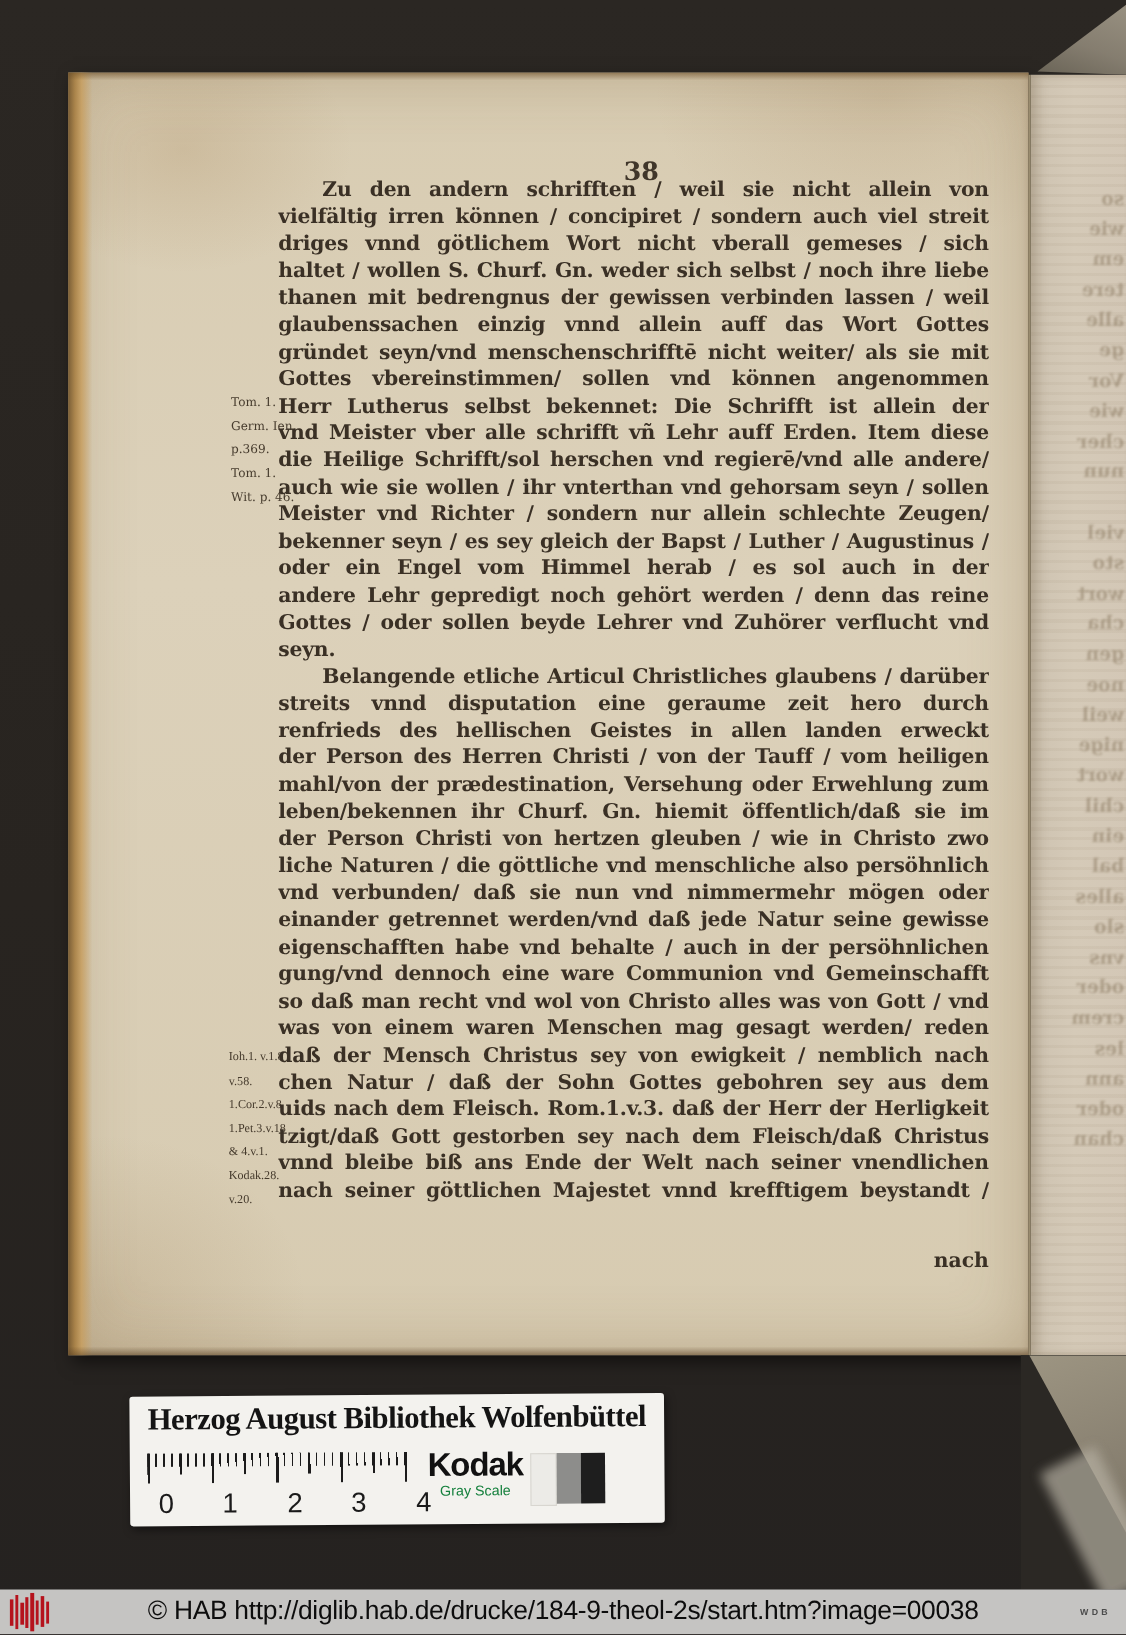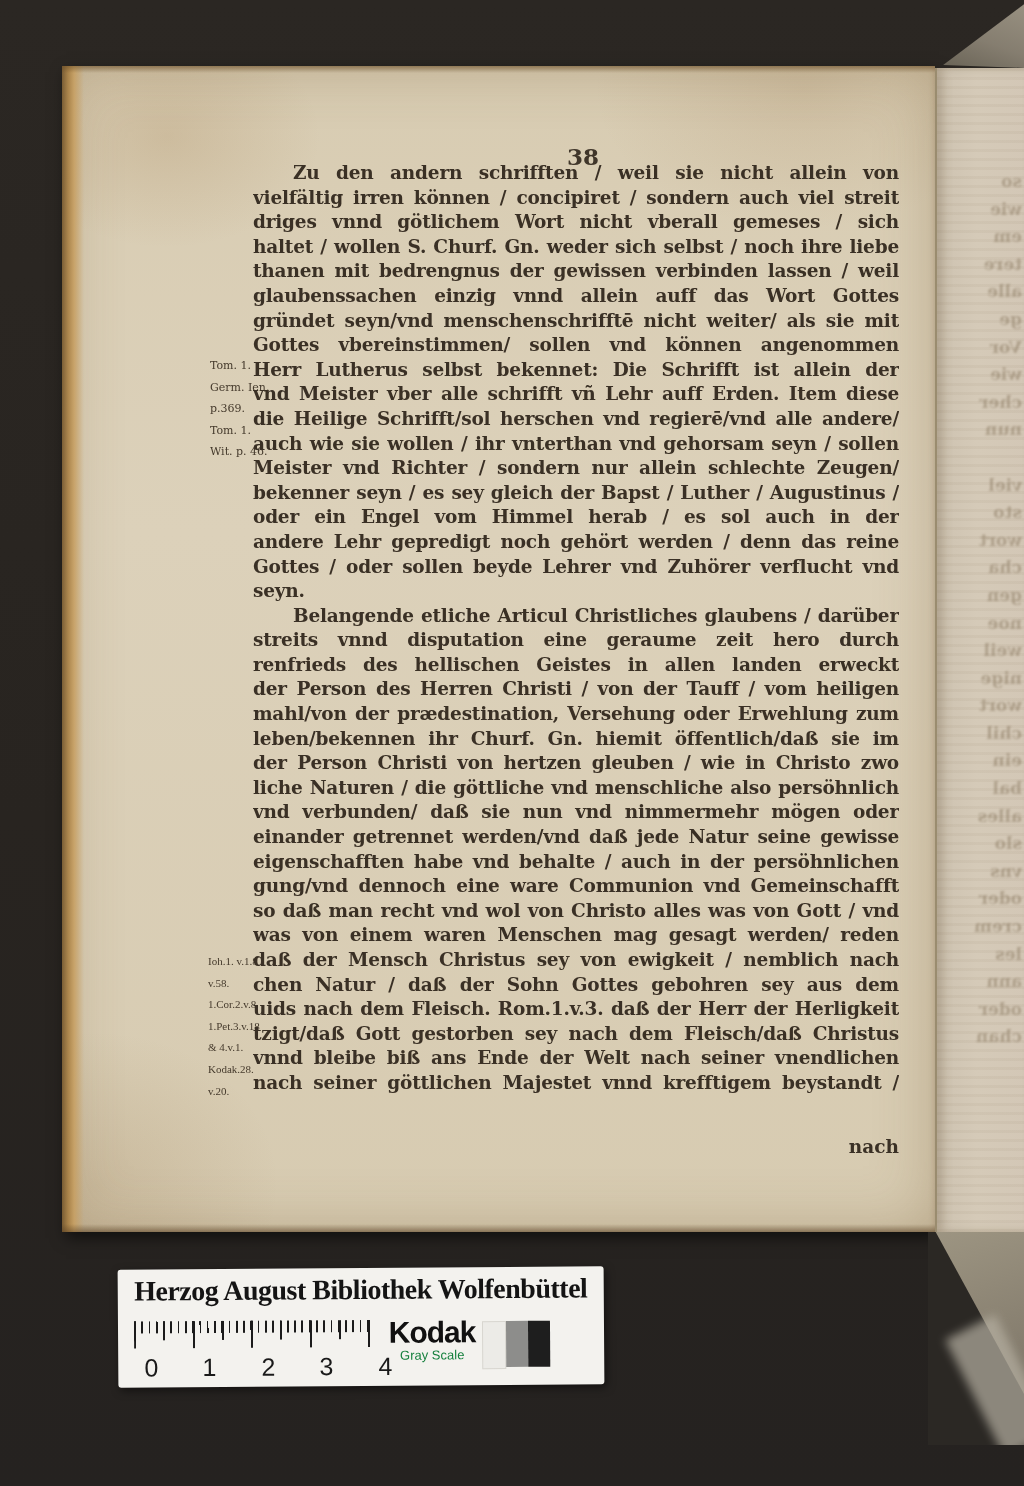--- a/index.html
+++ b/index.html
@@ -223,14 +223,32 @@
       <div class="kodak-name">Kodak</div>
       <div class="kodak-sub">Gray Scale</div>
     </div>
     <div class="patches">
       <div class="patch p0" style="background: rgb(236, 235, 231);"></div>
       <div class="patch p1" style="background: rgb(141, 141, 139);"></div>
       <div class="patch p2" style="background: rgb(30, 30, 30);"></div>
     </div>
   </div>
 
+  <div class="footer">
+    <span class="hab-logo">
+      <svg width="42" height="36" viewBox="0 0 42 36">
+        <g fill="#b5131d">
+          <rect x="1" y="6" width="3.2" height="24"></rect>
+          <rect x="6" y="2" width="2.6" height="31"></rect>
+          <rect x="10.5" y="9" width="3.4" height="20"></rect>
+          <rect x="15" y="4" width="2.8" height="28"></rect>
+          <rect x="19.5" y="0" width="3.6" height="35"></rect>
+          <rect x="24.5" y="7" width="2.6" height="22"></rect>
+          <rect x="29" y="3" width="3.2" height="28"></rect>
+          <rect x="34" y="8" width="2.6" height="20"></rect>
+        </g>
+      </svg>
+    </span>
+    <div class="footer-url">© HAB http://diglib.hab.de/drucke/184-9-theol-2s/start.htm?image=00038</div>
+    <div class="wdb">WDB</div>
+  </div>
 
 </div>
 
 </body></html>

